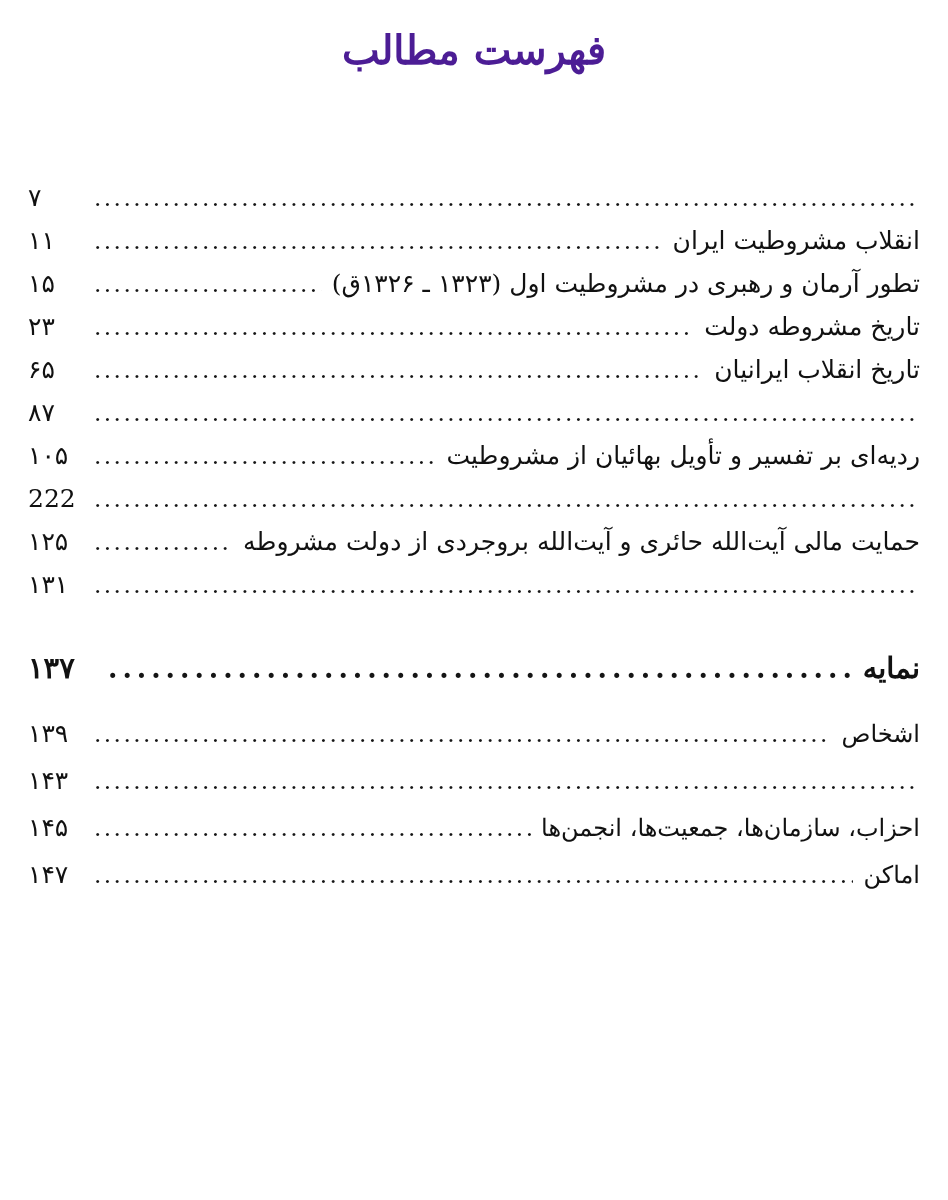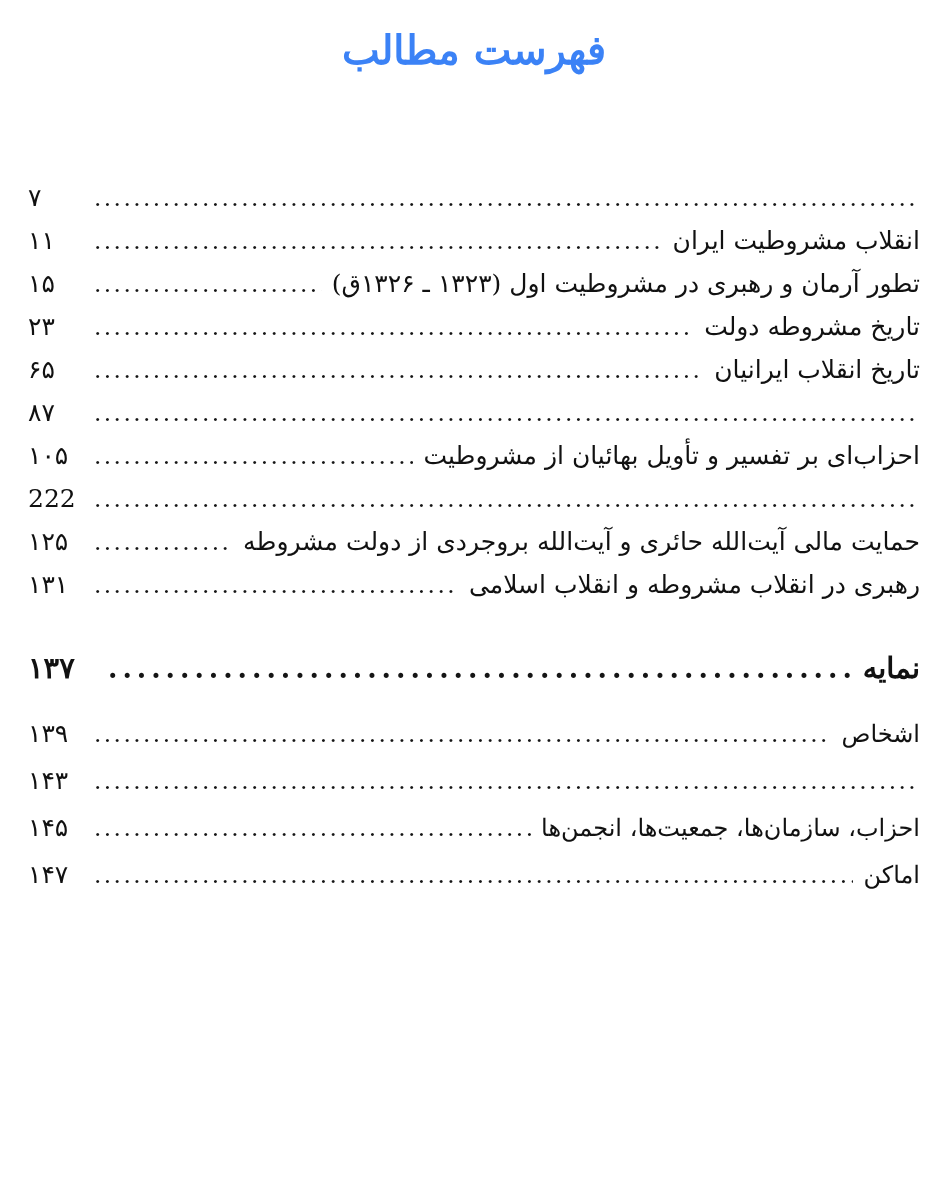--- a/index.html
+++ b/index.html
@@ -24,21 +24,21 @@
     position: relative;
   }
   .toc-title {
     text-align: center;
     font-family: "DejaVu Serif", "Liberation Serif", serif;
     font-weight: bold;
     font-size: 40px;
     letter-spacing: 0.5px;
     margin: 0;
     padding-top: 26px;
-    color: #3b82f6;
+    color: #4c1d95;
   }
   .entries {
     margin-top: 110px;
   }
   .entry {
     display: flex;
     align-items: baseline;
     direction: rtl;
     font-family: "DejaVu Serif", "Liberation Serif", serif;
     font-size: 25px;
@@ -139,38 +139,37 @@
       <span class="leader"></span>
       <span class="page-num">۶۵</span>
     </div>
 
     <div class="entry">
       <span class="leader"></span>
       <span class="page-num">۸۷</span>
     </div>
 
     <div class="entry">
-      <span class="title">احزاب‌ای بر تفسیر و تأویل بهائیان از مشروطیت</span>
+      <span class="title">ردیه‌ای بر تفسیر و تأویل بهائیان از مشروطیت</span>
       <span class="leader"></span>
       <span class="page-num">۱۰۵</span>
     </div>
 
     <div class="entry">
       <span class="leader"></span>
       <span class="page-num">222</span>
     </div>
 
     <div class="entry">
       <span class="title">حمایت مالی آیت‌الله حائری و آیت‌الله بروجردی از دولت مشروطه</span>
       <span class="leader"></span>
       <span class="page-num">۱۲۵</span>
     </div>
 
     <div class="entry">
-      <span class="title">رهبری در انقلاب مشروطه و انقلاب اسلامی</span>
       <span class="leader"></span>
       <span class="page-num">۱۳۱</span>
     </div>
 
     <div class="entry section">
       <span class="title">نمایه</span>
       <span class="leader"></span>
       <span class="page-num">۱۳۷</span>
     </div>
 

